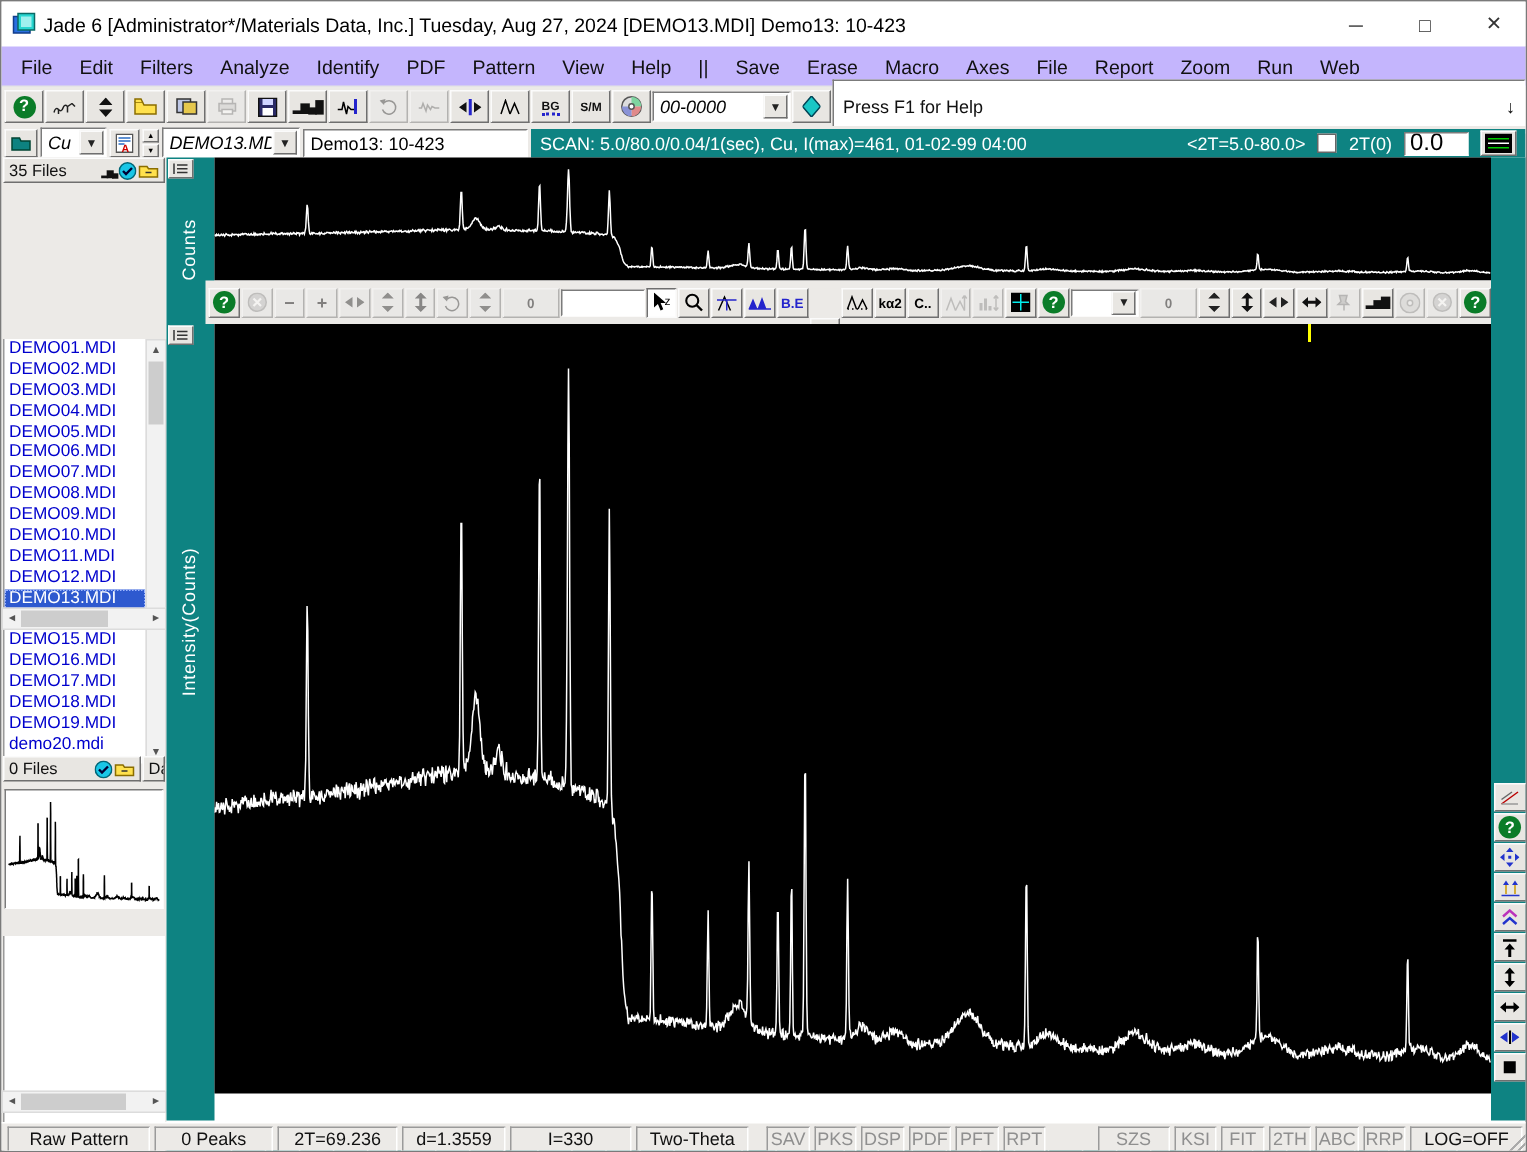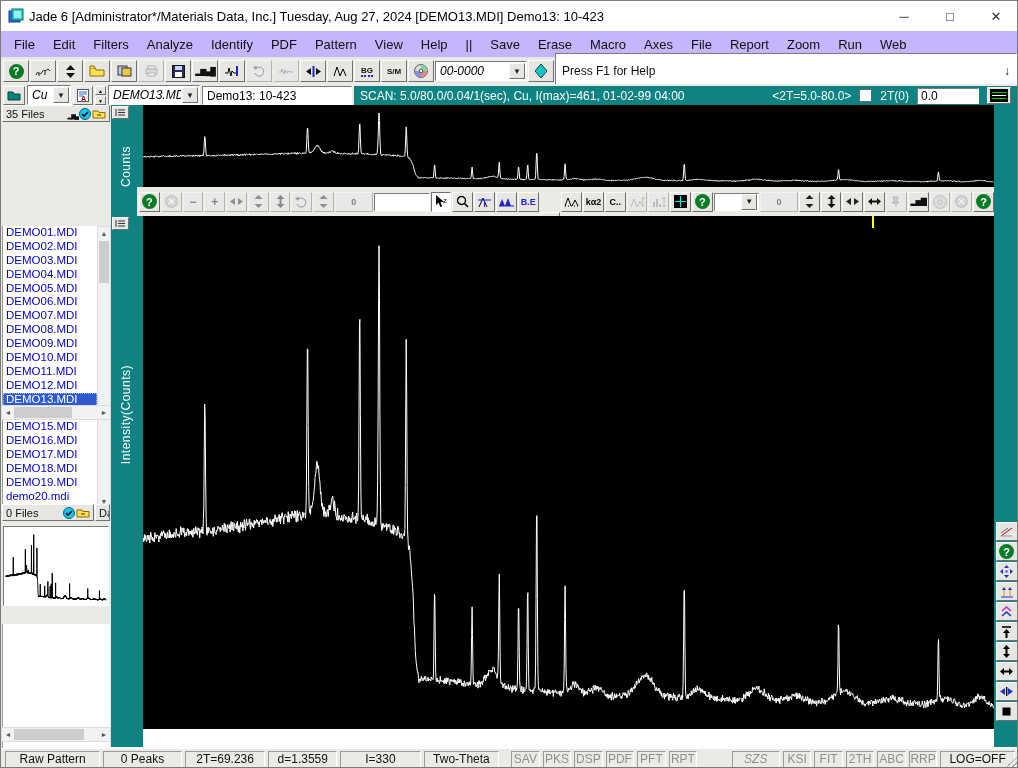--- a/index.html
+++ b/index.html
@@ -235,21 +235,21 @@
     <div class="combo" style="width:92px;">
       <span class="cv">DEMO13.MDI</span>
       <span class="ca">▼</span>
     </div>
     <input class="sunk" style="width: 150px; height: 19px; font-size: 12px; padding: 0px 4px;" value="Demo13: 10-423">
     <div class="scanbar">
       <span>SCAN: 5.0/80.0/0.04/1(sec), Cu, I(max)=461, 01-02-99 04:00</span>
       <span style="margin-left:auto;">&lt;2T=5.0-80.0&gt;</span>
       <span class="chk"></span>
       <span>2T(0)</span>
-      <input class="sunk" style="width: 62px; height: 16px; font-size: 12px; padding: 0px 3px;" value="0.0">
+      <input class="sunk" style="width: 43px; height: 16px; font-size: 16px; padding: 0px 3px;" value="0.0">
       <span class="b3" style="width:24px;height:17px;" id="blackbtn">
           <svg width="18" height="13" viewBox="0 0 18 13">
             <rect width="18" height="13" fill="#000"></rect>
             <path d="M2 3.5h14" stroke="#0c0"></path>
             <path d="M2 6.5h14" stroke="#fff"></path>
             <path d="M2 9.5h14" stroke="#0c0"></path>
           </svg>
         </span>
     </div>
   </div>
@@ -638,21 +638,21 @@
       <div class="scell" style="width: 82px;">I=330</div>
       <div class="scell" style="width: 77px;">Two-Theta</div>
       <div style="width: 6px;"></div>
       <div class="scell sflag" style="width: 29px;">SAV</div>
       <div class="scell sflag" style="width: 29px;">PKS</div>
       <div class="scell sflag" style="width: 29px;">DSP</div>
       <div class="scell sflag" style="width: 29px;">PDF</div>
       <div class="scell sflag" style="width: 29px;">PFT</div>
       <div class="scell sflag" style="width: 29px;">RPT</div>
       <div class="scell sflag" style="width: 29px; margin-top: 42px;">PID</div>
-      <div class="scell sflag" style="width: 49px; font-style: italic;">SZS</div>
+      <div class="scell sflag" style="width: 49px;">SZS</div>
       <div class="scell sflag" style="width: 29px;">KSI</div>
       <div class="scell sflag" style="width: 29px;">FIT</div>
       <div class="scell sflag" style="width: 29px;">2TH</div>
       <div class="scell sflag" style="width: 29px;">ABC</div>
       <div class="scell sflag" style="width: 29px;">RRP</div>
       <div class="scell" style="width: 76px;">LOG=OFF</div>
       <span class="grip"></span>
   </div>
 
 </div>

